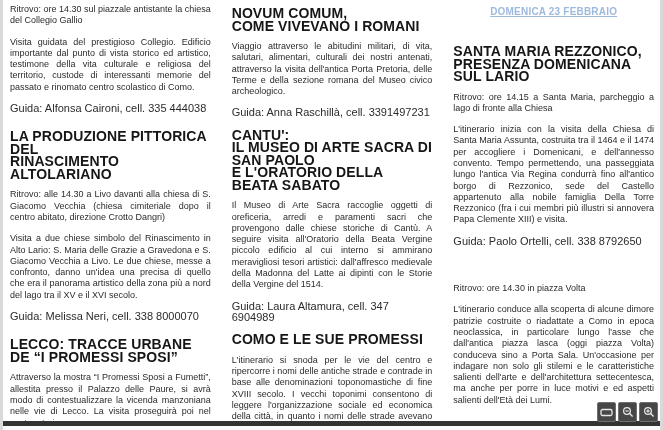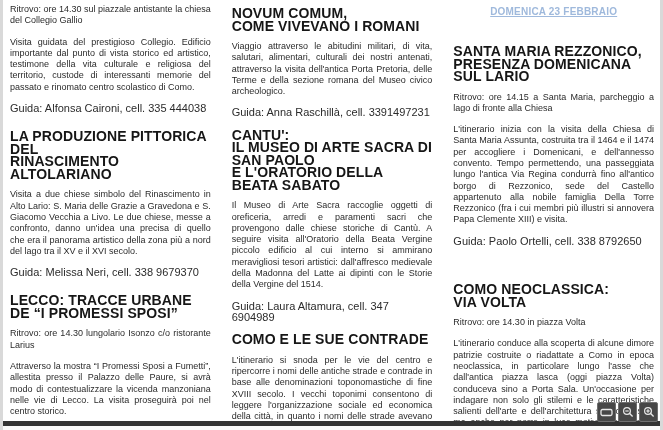--- a/index.html
+++ b/index.html
@@ -51,28 +51,28 @@
 
       <section class="section">
         <p class="para">Ritrovo: ore 14.30 sul piazzale antistante la chiesa del Collegio Gallio</p>
         <p class="para">Visita guidata del prestigioso Collegio. Edificio importante dal punto di vista storico ed artistico, testimone della vita culturale e religiosa del territorio, custode di interessanti memorie del passato e rinomato centro scolastico di Como.</p>
         <p class="guide">Guida: Alfonsa Caironi, cell. 335 444038</p>
       </section>
 
       <section class="section">
         <h3 class="tour-title">LA PRODUZIONE PITTORICA DEL
 RINASCIMENTO ALTOLARIANO</h3>
+        <p class="para">Ritrovo: alle 14.30 a Livo davanti alla chiesa di S. Giacomo Vecchia (chiesa cimiteriale dopo il centro abitato, direzione Crotto Dangri)</p>
         <p class="para">Visita a due chiese simbolo del Rinascimento in Alto Lario: S. Maria delle Grazie a Gravedona e S. Giacomo Vecchia a Livo. Le due chiese, messe a confronto, danno un'idea una precisa di quello che era il panorama artistico della zona più a nord del lago tra il XV e il XVI secolo.</p>
-        <p class="guide">Guida: Melissa Neri, cell. 338 9679370</p>
+        <p class="guide">Guida: Melissa Neri, cell. 338 8000070</p>
       </section>
 
       <section class="section">
         <h3 class="tour-title">LECCO: TRACCE URBANE
 DE “I PROMESSI SPOSI”</h3>
-        <p class="para">Ritrovo: ore 14.30 lungolario Isonzo c/o ristorante Larius</p>
         <p class="para">Attraverso la mostra “I Promessi Sposi a Fumetti”, allestita presso il Palazzo delle Paure, si avrà modo di contestualizzare la vicenda manzoniana nelle vie di Lecco. La visita proseguirà poi nel centro storico.</p>
       </section>
     </div>
 
     <div class="col col-2">
       <section class="section">
         <h3 class="tour-title">NOVUM COMUM,
 COME VIVEVANO I ROMANI</h3>
         <p class="para">Viaggio attraverso le abitudini militari, di vita, salutari, alimentari, culturali dei nostri antenati, attraverso la visita dell'antica Porta Pretoria, delle Terme e della sezione romana del Museo civico archeologico.</p>
         <p class="guide">Guida: Anna Raschillà, cell. 3391497231</p>
@@ -80,39 +80,37 @@
 
       <section class="section">
         <h3 class="tour-title">CANTU':
 IL MUSEO DI ARTE SACRA DI SAN PAOLO
 E L'ORATORIO DELLA BEATA SABATO</h3>
         <p class="para">Il Museo di Arte Sacra raccoglie oggetti di oreficeria, arredi e paramenti sacri che provengono dalle chiese storiche di Cantù. A seguire visita all'Oratorio della Beata Vergine piccolo edificio al cui interno si ammirano meravigliosi tesori artistici: dall'affresco medievale della Madonna del Latte ai dipinti con le Storie della Vergine del 1514.</p>
         <p class="guide">Guida: Laura Altamura, cell. 347 6904989</p>
       </section>
 
       <section class="section">
-        <h3 class="tour-title">COMO E LE SUE CONTRADE</h3>
+        <h3 class="tour-title">COMO E LE SUE PROMESSI</h3>
         <p class="para">L'itinerario si snoda per le vie del centro e ripercorre i nomi delle antiche strade e contrade in base alle denominazioni toponomastiche di fine XVIII secolo. I vecchi toponimi consentono di leggere l'organizzazione sociale ed economica della città, in quanto i nomi delle strade avevano un significato storico e funzionale, legato al territorio.</p>
       </section>
     </div>
 
     <div class="col col-3">
       <h2 class="day-header">DOMENICA 23 FEBBRAIO</h2>
 
       <section class="section">
         <h3 class="tour-title">SANTA MARIA REZZONICO,
 PRESENZA DOMENICANA SUL LARIO</h3>
         <p class="para">Ritrovo: ore 14.15 a Santa Maria, parcheggio a lago di fronte alla Chiesa</p>
         <p class="para">L'itinerario inizia con la visita della Chiesa di Santa Maria Assunta, costruita tra il 1464 e il 1474 per accogliere i Domenicani, e dell'annesso convento. Tempo permettendo, una passeggiata lungo l'antica Via Regina condurrà fino all'antico borgo di Rezzonico, sede del Castello appartenuto alla nobile famiglia Della Torre Rezzonico (fra i cui membri più illustri si annovera Papa Clemente XIII) e visita.</p>
         <p class="guide">Guida: Paolo Ortelli, cell. 338 8792650</p>
       </section>
 
       <section class="section">
-        <h3 class="tour-title">COMO NEOCLASSICA:
-VIA VOLTA</h3>
         <p class="para">Ritrovo: ore 14.30 in piazza Volta</p>
         <p class="para">L'itinerario conduce alla scoperta di alcune dimore patrizie costruite o riadattate a Como in epoca neoclassica, in particolare lungo l'asse che dall'antica piazza lasca (oggi piazza Volta) conduceva sino a Porta Sala. Un'occasione per indagare non solo gli stilemi e le caratteristiche salienti dell'arte e dell'architettura settecentesca, ma anche per porre in luce motivi e ed aspetti salienti dell'Età dei Lumi.</p>
 
       </section>
     </div>
 
   </div>
 
   <div class="bottom-mask"></div>
 

